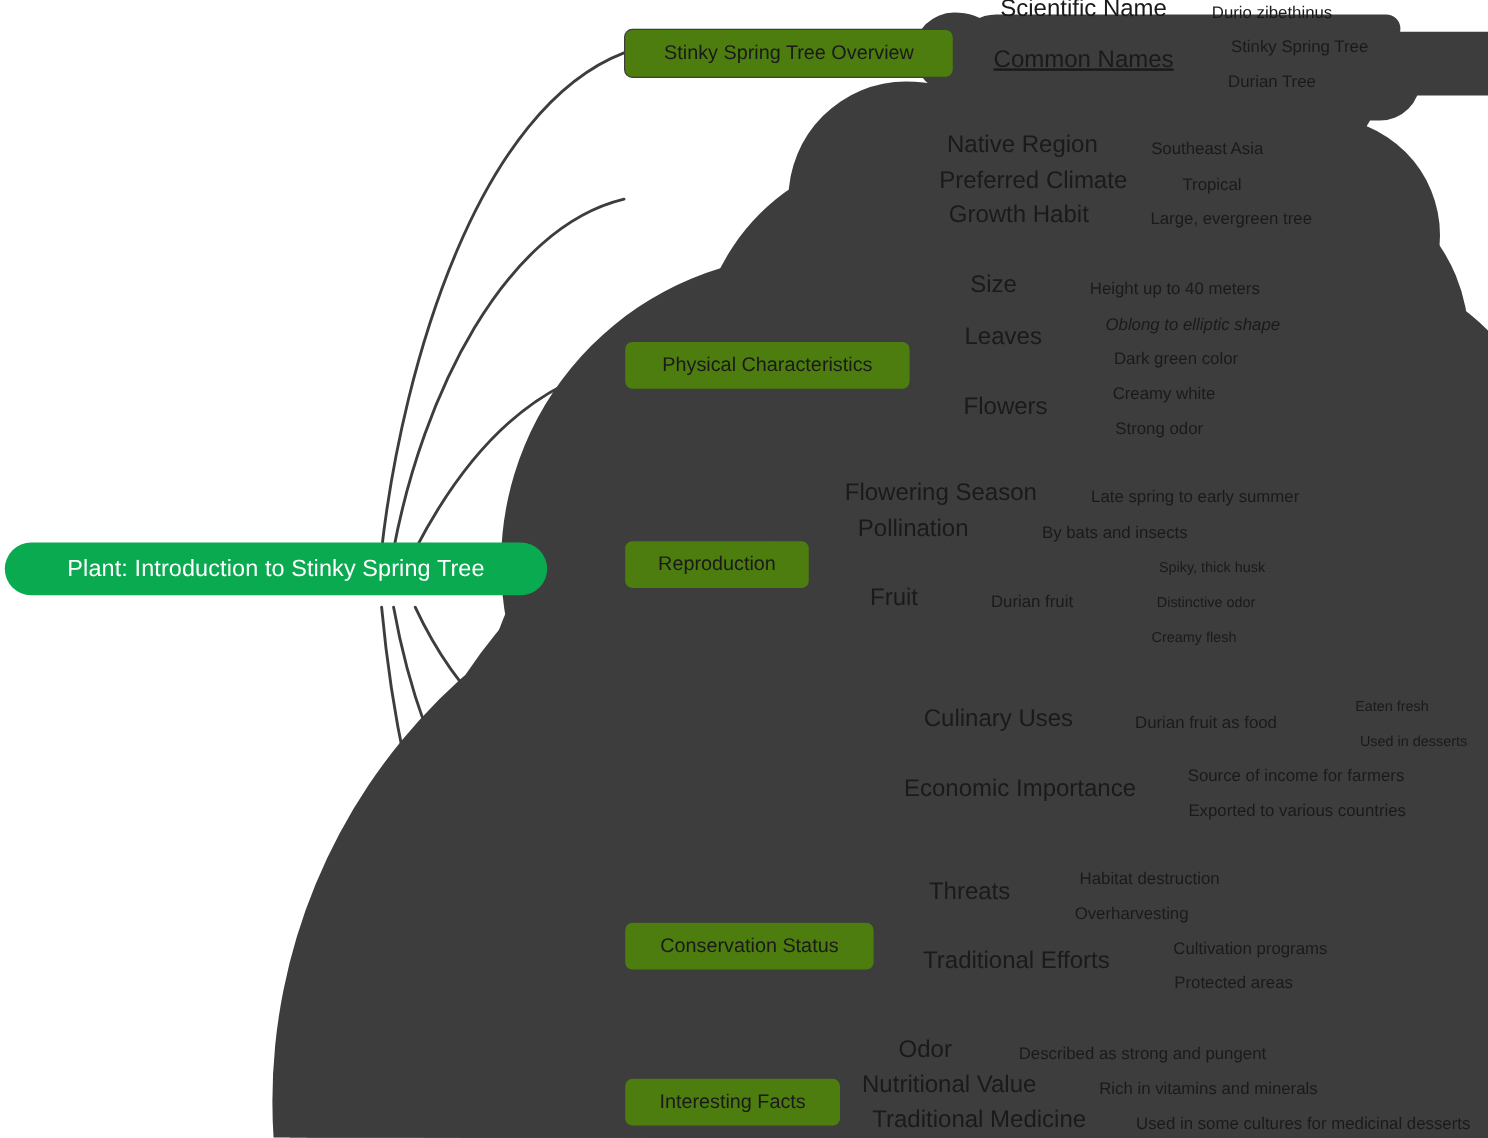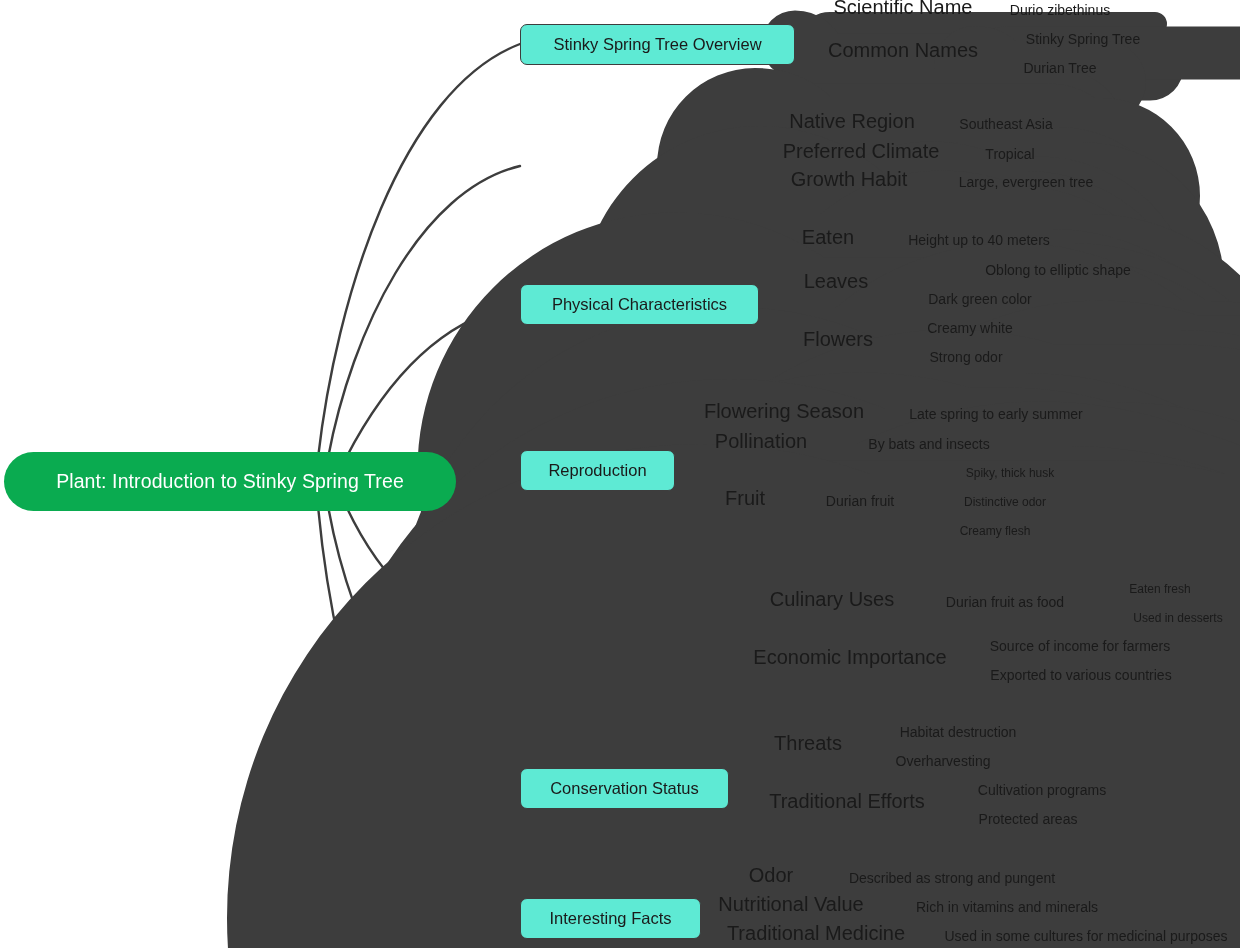--- a/index.html
+++ b/index.html
@@ -22,21 +22,21 @@
     letter-spacing:0.1px;
     white-space:nowrap;
     box-sizing:border-box;
     padding:0 22px;
   }
 
   
   .box-node{
     position:absolute;
     display:flex;align-items:center;justify-content:center;
-    background:#5eead4;
+    background:#4d7c0f;
     border:1.8px solid #3d3d3d;
     border-radius:7px;
     color:#1a1a1a;
     font-size:16.5px;
     white-space:nowrap;
     box-sizing:border-box;
     padding:0 14px;
   }
 
   
@@ -96,21 +96,21 @@
       <path d="M860,760 C875.4,760 872.6,746 888,746 L1025,746" fill="none" stroke="#3d3d3d" stroke-width="746" stroke-linecap="round"></path>
       <path d="M860,760 C875.4,760 872.6,775 888,775 L1006,775" fill="none" stroke="#3d3d3d" stroke-width="775" stroke-linecap="round"></path>
       <path d="M729,788 C749.35,788 745.65,818 766,818 L1040,818" fill="none" stroke="#3d3d3d" stroke-width="818" stroke-linecap="round"></path>
       <path d="M1040,818 C1055.4,818 1052.6,804 1068,804 L1115,804" fill="none" stroke="#3d3d3d" stroke-width="804" stroke-linecap="round"></path>
       <path d="M1040,818 C1055.4,818 1052.6,833 1068,833 L1088,833" fill="none" stroke="#3d3d3d" stroke-width="833" stroke-linecap="round"></path>
       <path d="M701,918 C721.35,918 717.65,892 738,892 L1070,892" fill="none" stroke="#3d3d3d" stroke-width="892" stroke-linecap="round"></path>
       <path d="M701,918 C721.35,918 717.65,921 738,921 L1113,921" fill="none" stroke="#3d3d3d" stroke-width="921" stroke-linecap="round"></path>
       <path d="M701,918 C721.35,918 717.65,948 738,948 L1240,948" fill="none" stroke="#3d3d3d" stroke-width="948" stroke-linecap="round"></path>
     </svg>
 
-  <div class="root-node" style="left:4px;top:452px;width:452px;height:59px;">
+  <div class="root-node" style="left:4px;top:452px;width:452px;height:44px;">
     <span>Plant: Introduction to Stinky Spring Tree</span>
   </div>
 
   <div class="box-node" style="left:520px;top:24px;width:275px;height:41px;">
     <span>Stinky Spring Tree Overview</span>
   </div>
 
 
   <div class="box-node" style="left:520px;top:284px;width:239px;height:41px;">
     <span>Physical Characteristics</span>
@@ -125,38 +125,38 @@
     <span>Conservation Status</span>
   </div>
 
   <div class="box-node" style="left:520px;top:898px;width:181px;height:41px;">
     <span>Interesting Facts</span>
   </div>
 
   <div class="leaf-label l3" style="left:903px;top:21px;"><span>Scientific Name</span></div>
   <div class="leaf-label l4" style="left:1060px;top:21px;"><span>Durio zibethinus</span></div>
 
-  <div class="leaf-label l3" style="left:903px;top:64px;"><span>Common Names</span></div>
+  <div class="leaf-label l3" style="left:903px;top:64px;text-decoration:underline;"><span>Common Names</span></div>
   <div class="leaf-label l4" style="left:1083px;top:50px;"><span>Stinky Spring Tree</span></div>
   <div class="leaf-label l4" style="left:1060px;top:79px;"><span>Durian Tree</span></div>
 
   <div class="leaf-label l3" style="left:852px;top:135px;"><span>Native Region</span></div>
   <div class="leaf-label l4" style="left:1006px;top:135px;"><span>Southeast Asia</span></div>
 
   <div class="leaf-label l3" style="left:861px;top:165px;"><span>Preferred Climate</span></div>
   <div class="leaf-label l4" style="left:1010px;top:165px;"><span>Tropical</span></div>
 
   <div class="leaf-label l3" style="left:849px;top:193px;"><span>Growth Habit</span></div>
   <div class="leaf-label l4" style="left:1026px;top:193px;"><span>Large, evergreen tree</span></div>
 
-  <div class="leaf-label l3" style="left:828px;top:251px;"><span>Eaten</span></div>
+  <div class="leaf-label l3" style="left:828px;top:251px;"><span>Size</span></div>
   <div class="leaf-label l4" style="left:979px;top:251px;"><span>Height up to 40 meters</span></div>
 
   <div class="leaf-label l3" style="left:836px;top:295px;"><span>Leaves</span></div>
-  <div class="leaf-label l4" style="left:1058px;top:281px;"><span>Oblong to elliptic shape</span></div>
+  <div class="leaf-label l4" style="left:994px;top:281px;font-style:italic;"><span>Oblong to elliptic shape</span></div>
   <div class="leaf-label l4" style="left:980px;top:310px;"><span>Dark green color</span></div>
 
   <div class="leaf-label l3" style="left:838px;top:353px;"><span>Flowers</span></div>
   <div class="leaf-label l4" style="left:970px;top:339px;"><span>Creamy white</span></div>
   <div class="leaf-label l4" style="left:966px;top:368px;"><span>Strong odor</span></div>
 
   <div class="leaf-label l3" style="left:784px;top:425px;"><span>Flowering Season</span></div>
   <div class="leaf-label l4" style="left:996px;top:425px;"><span>Late spring to early summer</span></div>
 
   <div class="leaf-label l3" style="left:761px;top:455px;text-align:center;"><span>Pollination</span></div>
@@ -185,15 +185,15 @@
   <div class="leaf-label l4" style="left:1042px;top:801px;"><span>Cultivation programs</span></div>
   <div class="leaf-label l4" style="left:1028px;top:830px;"><span>Protected areas</span></div>
 
   <div class="leaf-label l3" style="left:771px;top:889px;"><span>Odor</span></div>
   <div class="leaf-label l4" style="left:952px;top:889px;"><span>Described as strong and pungent</span></div>
 
   <div class="leaf-label l3" style="left:791px;top:918px;"><span>Nutritional Value</span></div>
   <div class="leaf-label l4" style="left:1007px;top:918px;"><span>Rich in vitamins and minerals</span></div>
 
   <div class="leaf-label l3" style="left:816px;top:947px;"><span>Traditional Medicine</span></div>
-  <div class="leaf-label l4" style="left:1086px;top:947px;"><span>Used in some cultures for medicinal purposes</span></div>
+  <div class="leaf-label l4" style="left:1086px;top:947px;"><span>Used in some cultures for medicinal desserts</span></div>
 
 </div>
 
 </body></html>

